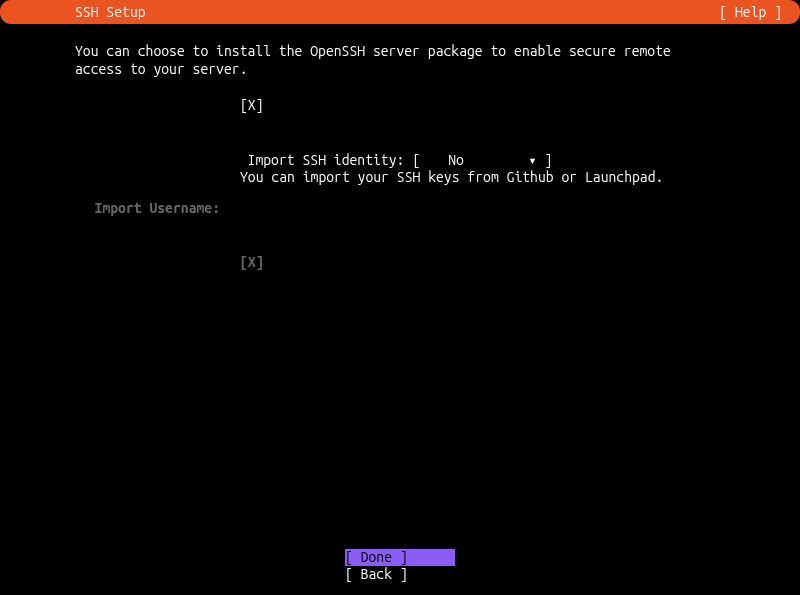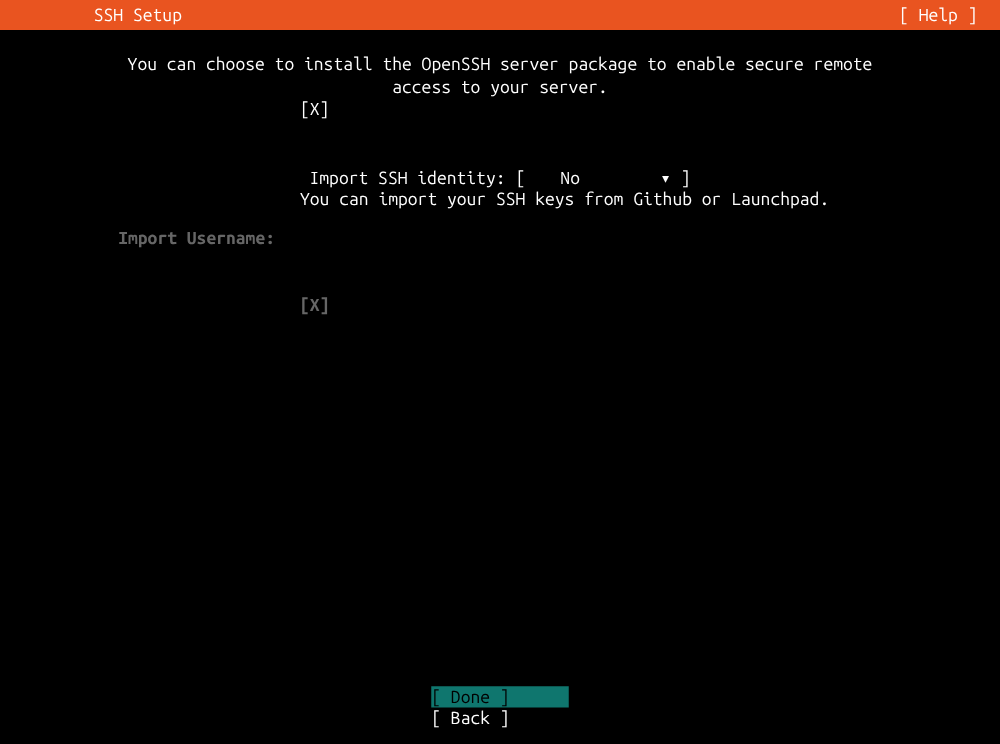--- a/index.html
+++ b/index.html
@@ -18,29 +18,29 @@
       position: relative;
     }
     .header {
       background: #e95420;
       height: 24px;
       display: flex;
       justify-content: space-between;
       align-items: center;
       padding: 0 18px 0 75px;
       color: #ffffff;
+      border-radius: 11px;
     }
     .content {
       padding: 18px 75px 0 75px;
       color: #ffffff;
     }
     .description {
       line-height: 1.3;
-      margin-bottom: 0;
-      text-align: center;
+      margin-bottom: 18px;
     }
     .row {
       display: flex;
       line-height: 1.3;
     }
     .label-col {
       width: 165px;
       text-align: left;
     }
     .checkbox {
@@ -89,21 +89,21 @@
       width: 100%;
       text-align: center;
     }
     .footer-button {
       display: inline-block;
       width: 110px;
       text-align: left;
       line-height: 1.2;
     }
     .done-button {
-      background: #0f766e;
+      background: #8b5cf6;
       color: #000000;
     }
     .back-button {
       color: #ffffff;
     }
     .bracket {
       letter-spacing: 0;
     }
   </style>
 </head>

